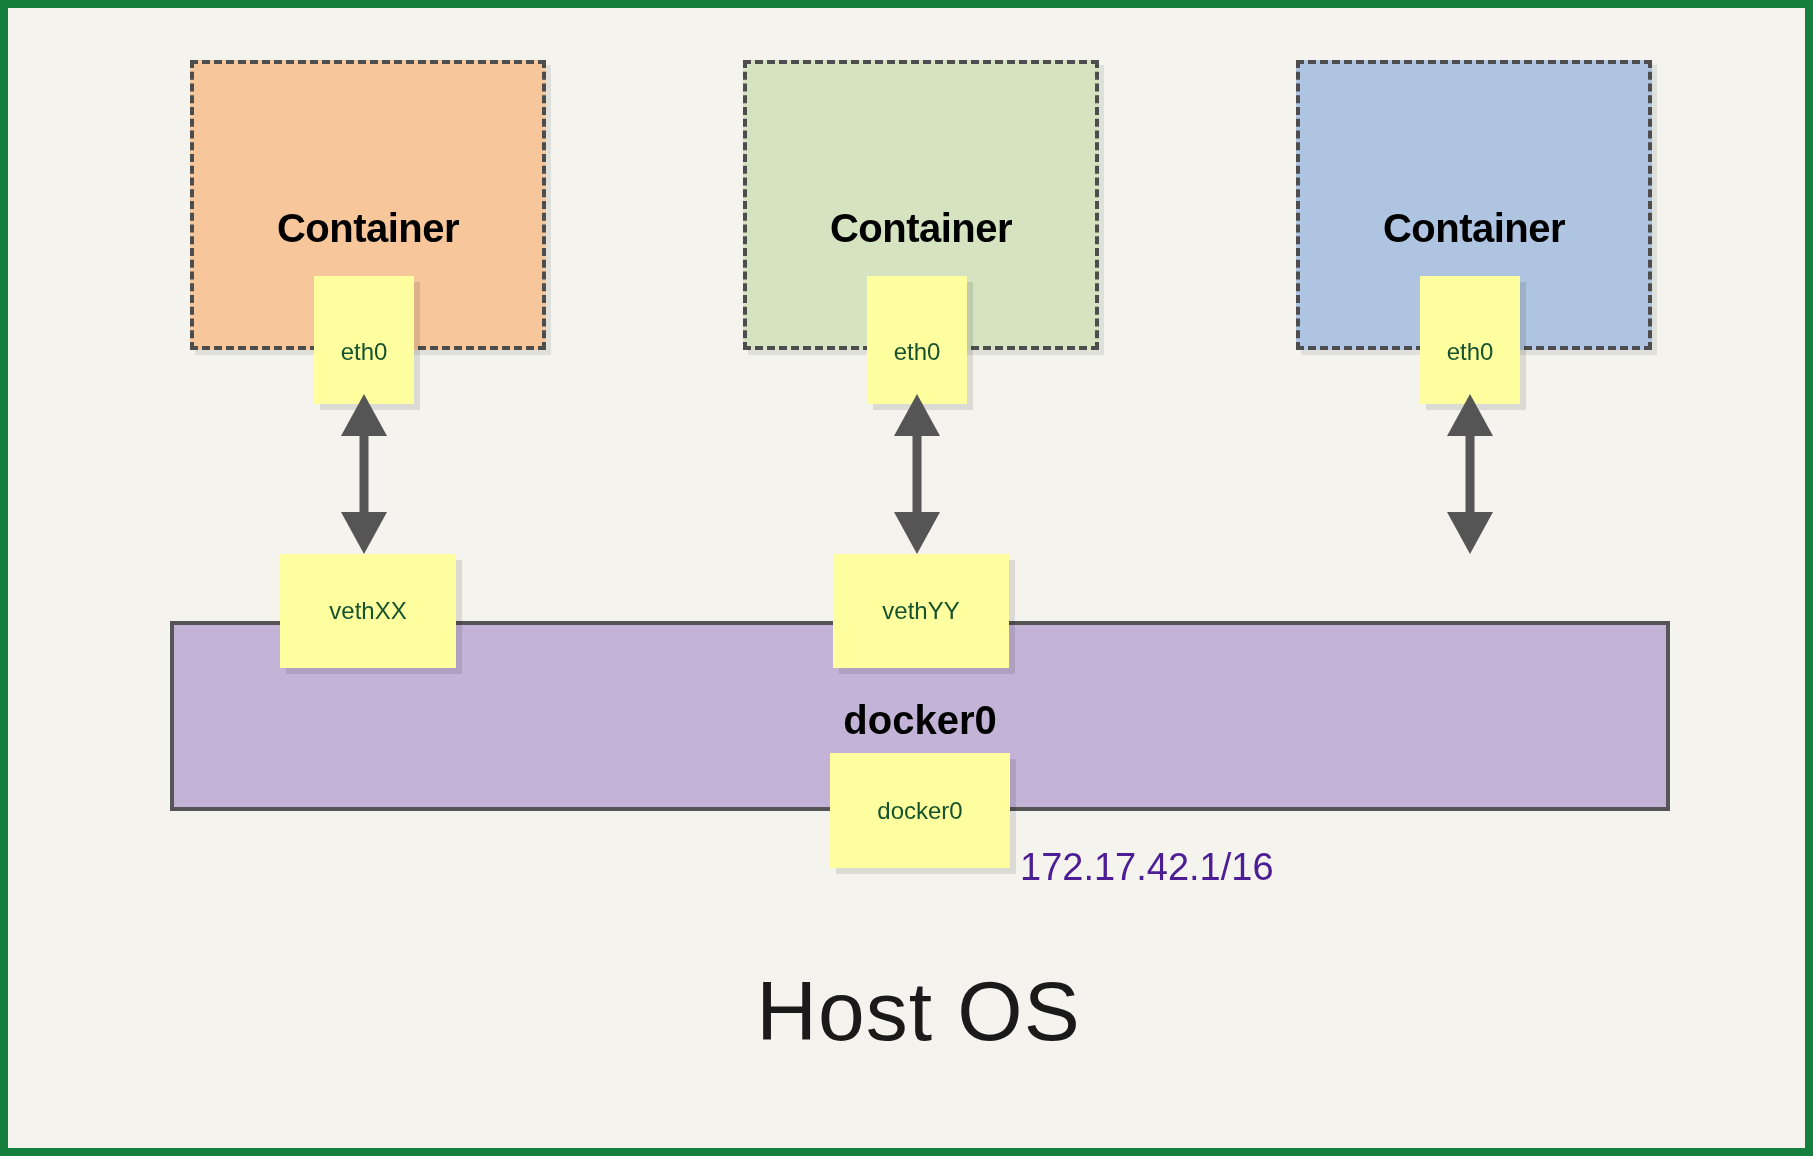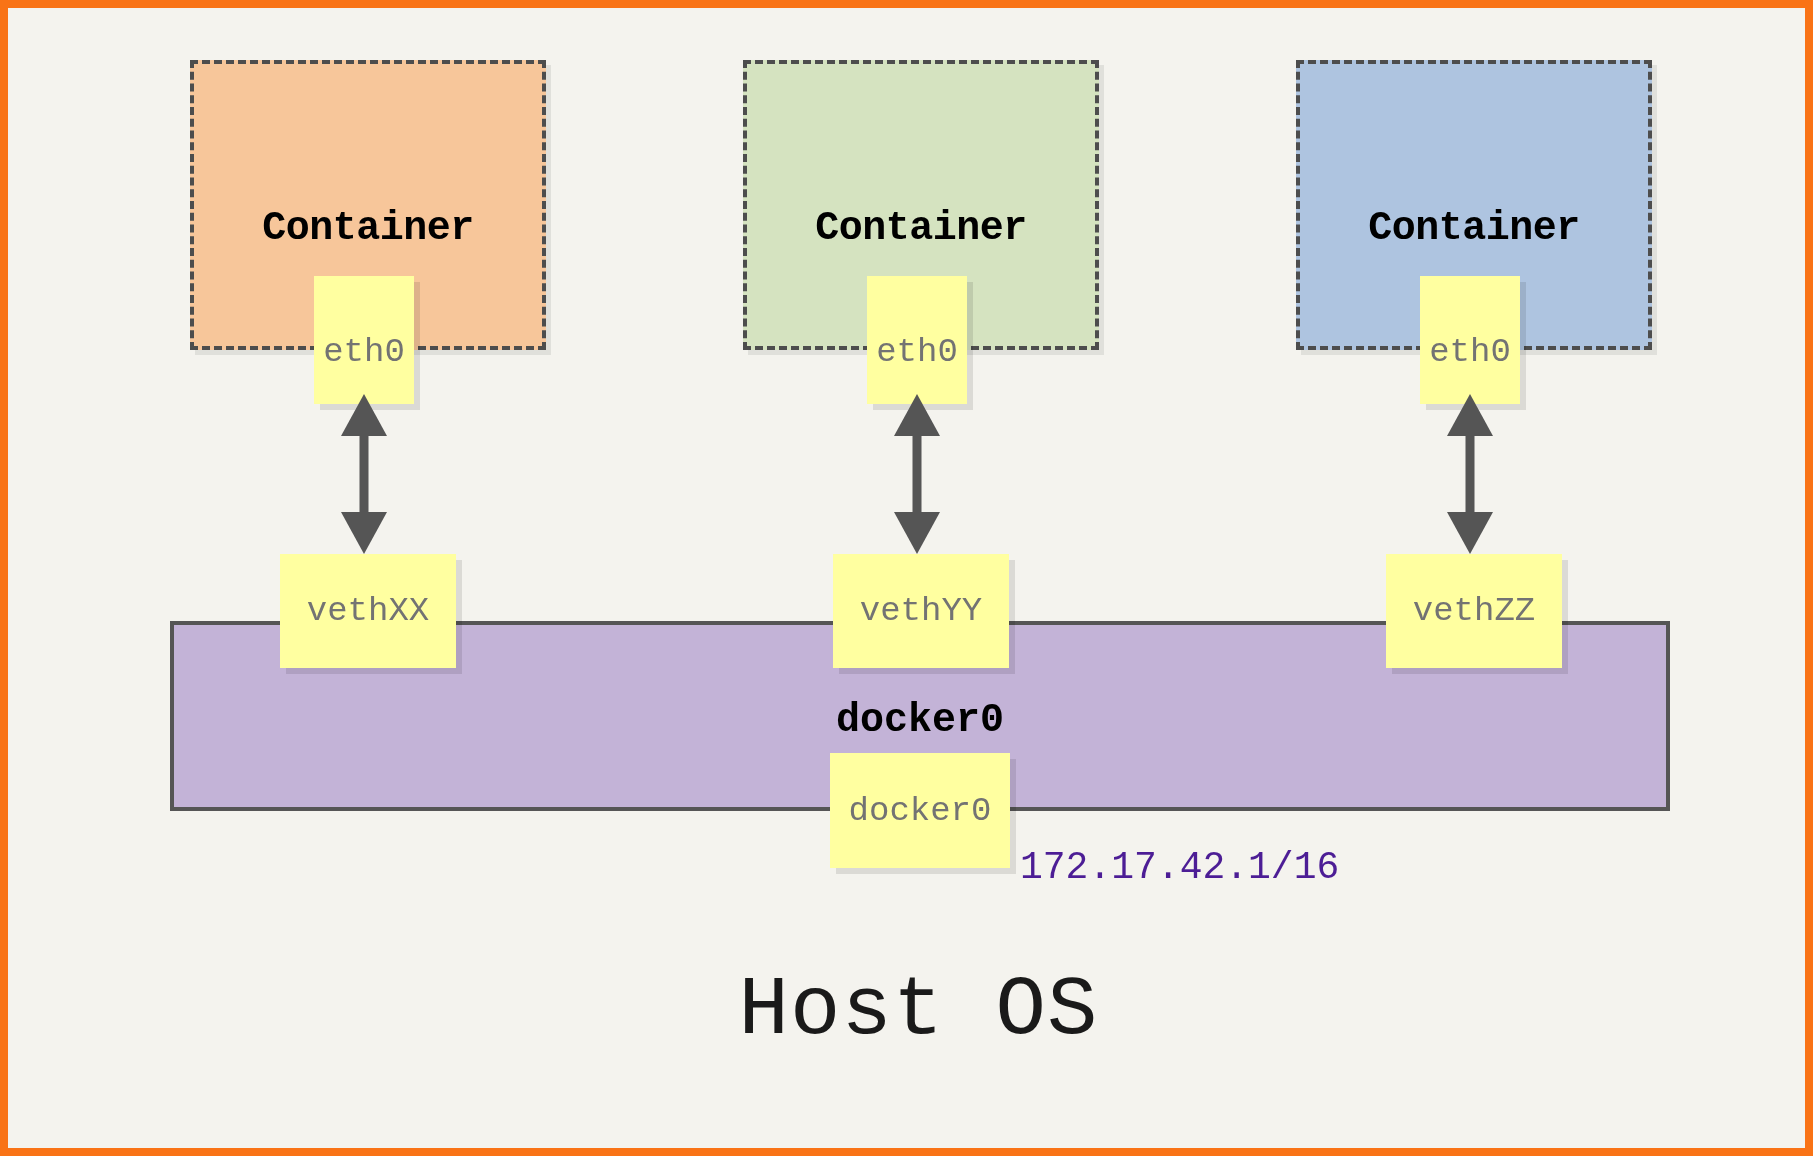--- a/index.html
+++ b/index.html
@@ -5,24 +5,24 @@
   html, body {
     margin: 0;
     padding: 0;
     background: #ffffff;
   }
   #canvas {
     position: relative;
     width: 1813px;
     height: 1156px;
     background: #f4f3ee;
-    border: 8px solid #f97316;
+    border: 8px solid #15803d;
     box-sizing: border-box;
     overflow: hidden;
-    font-family: Liberation Mono, monospace;
+    font-family: Liberation Sans, sans-serif;
   }
 
   
   .container-box {
     position: absolute;
     border: 4px dashed #4d4d4d;
     box-sizing: border-box;
     box-shadow: 5px 5px 0 rgba(0,0,0,0.08);
   }
   .container-title {
@@ -40,22 +40,22 @@
   .ybox {
     position: absolute;
     background: #ffffa0;
     box-sizing: border-box;
     box-shadow: 6px 6px 0 rgba(0,0,0,0.10);
     display: flex;
     align-items: center;
     justify-content: center;
   }
   .ybox span {
-    font-size: 34px;
-    color: #737373;
+    font-size: 24px;
+    color: #14532d;
     line-height: 1;
     white-space: nowrap;
   }
   .ybox.eth0 span { position: relative; top: 12px; }
 
   
   #docker0-bar {
     position: absolute;
     background: #c3b3d7;
     border: 4px solid #555555;
@@ -144,23 +144,20 @@
   <div id="docker0-bar" style="left:162px; top:613px; width:1500px; height:190px;">
     <div id="docker0-bar-label" style="top:73px;">docker0</div>
   </div>
 
   <div class="ybox" style="left:272px; top:546px; width:176px; height:114px;">
     <span>vethXX</span>
   </div>
   <div class="ybox" style="left:825px; top:546px; width:176px; height:114px;">
     <span>vethYY</span>
   </div>
-  <div class="ybox" style="left:1378px; top:546px; width:176px; height:114px;">
-    <span>vethZZ</span>
-  </div>
 
   <div class="ybox" style="left:822px; top:745px; width:180px; height:115px;">
     <span>docker0</span>
   </div>
 
   <div id="ip-text" style="left:1012px; top:838px;">172.17.42.1/16</div>
 
   <div id="host-os" style="top:955px;">Host OS</div>
 
 </div>

